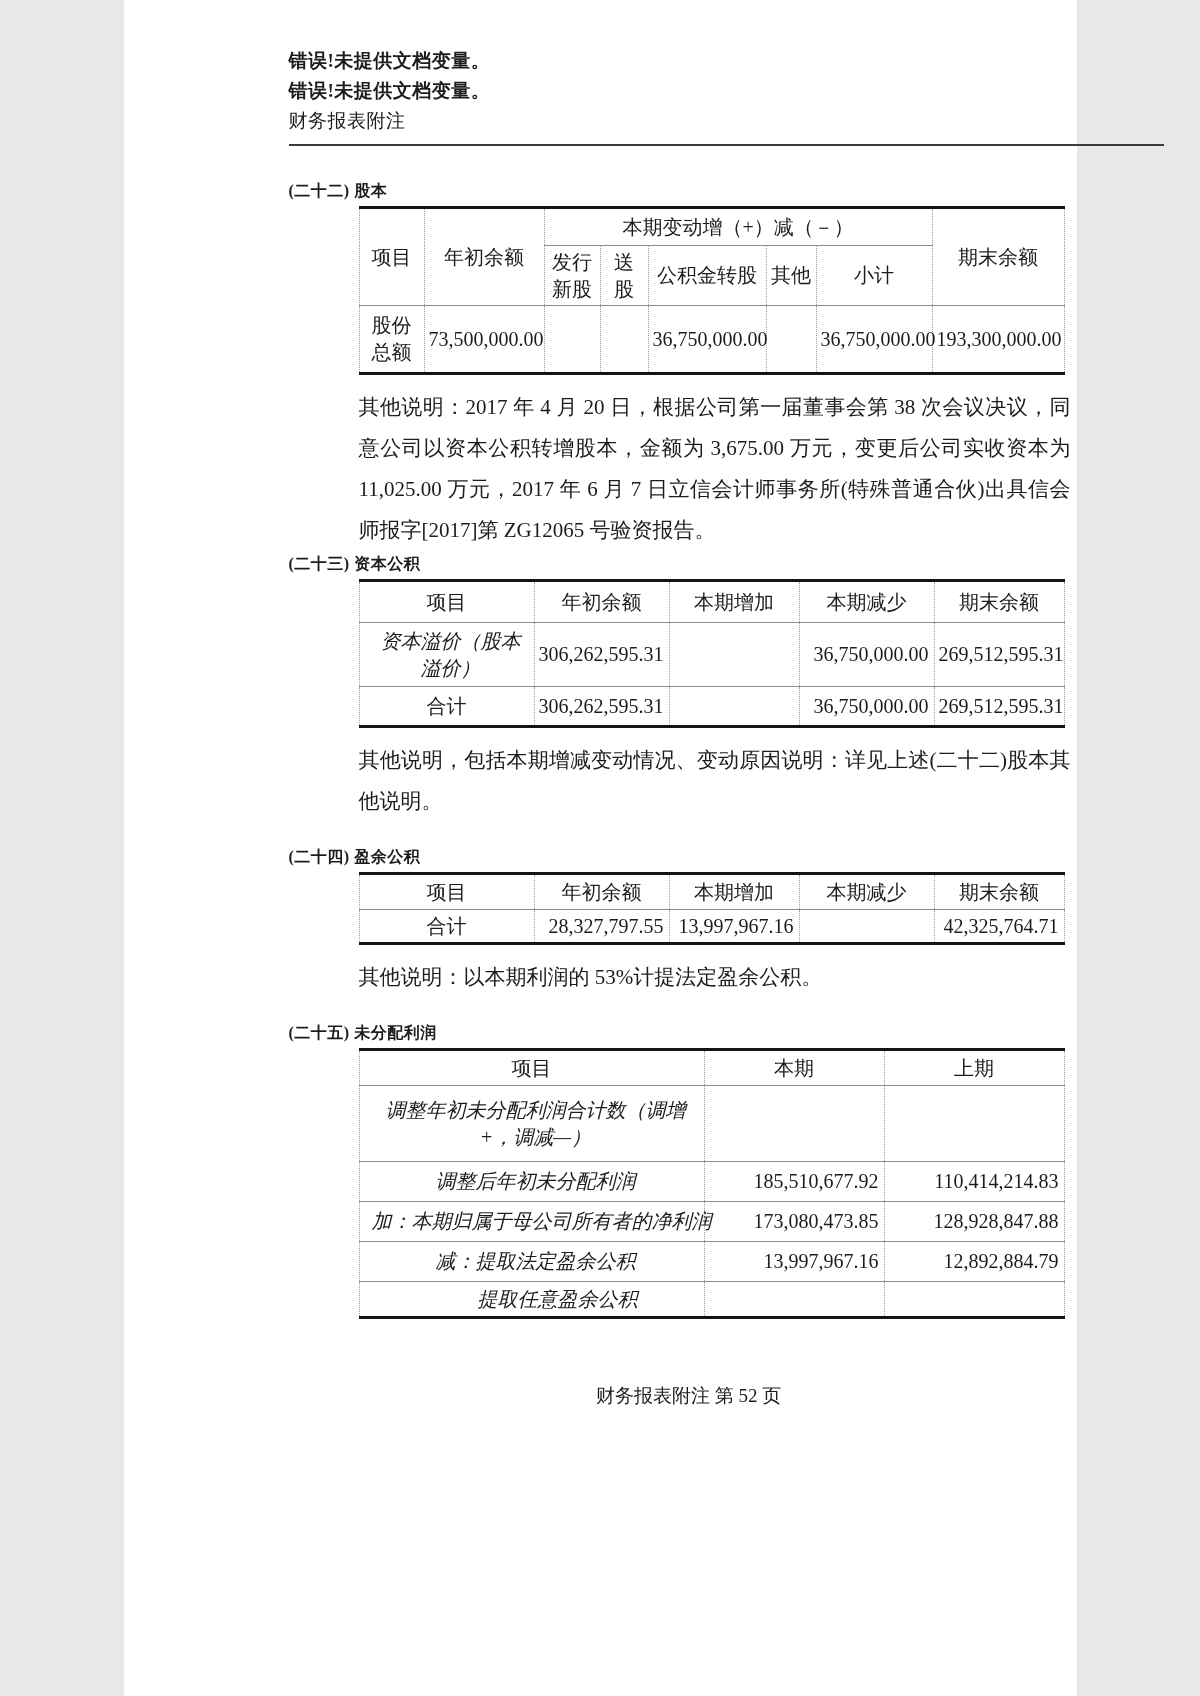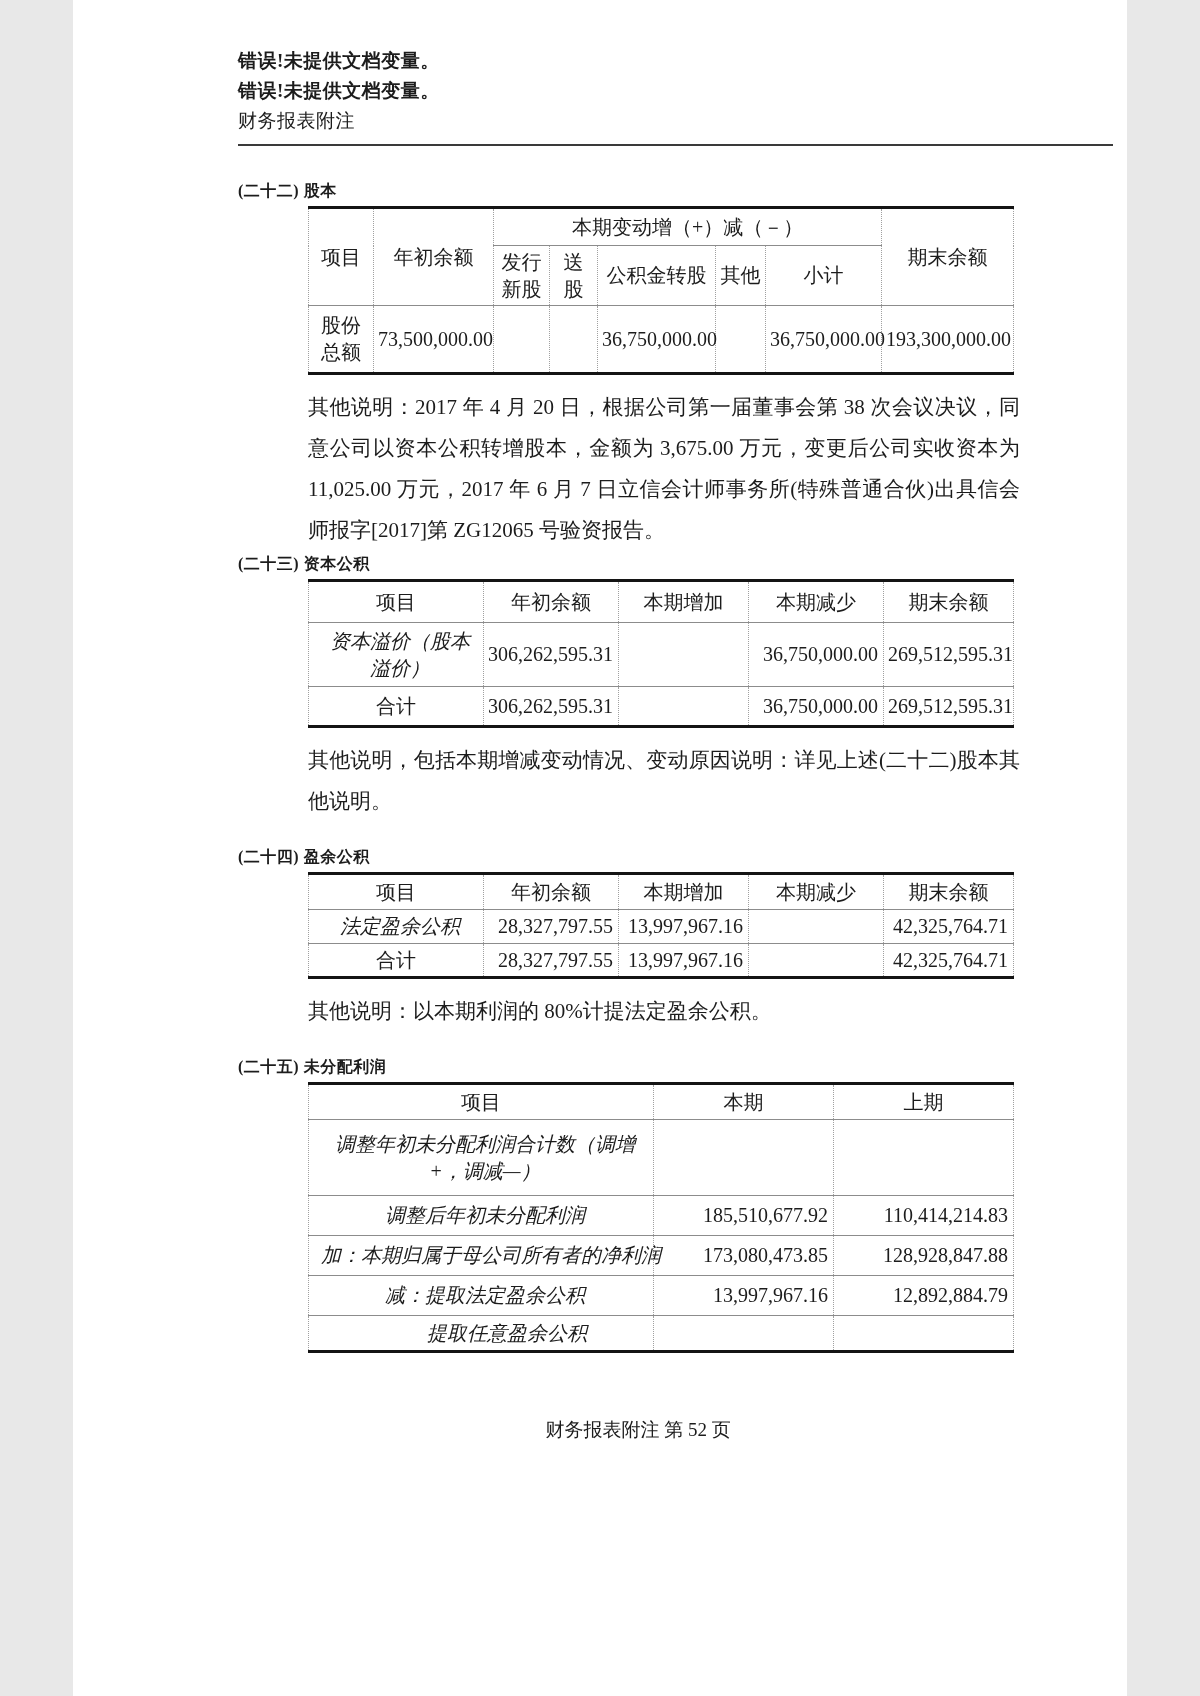--- a/index.html
+++ b/index.html
@@ -1,19 +1,19 @@
 <!DOCTYPE html>
 <html lang="zh"><head>
 <meta charset="utf-8">
 <title>财务报表附注</title>
 <style>
   * { margin:0; padding:0; box-sizing:border-box; }
   html,body { background:#e8e8e8; }
   .page {
-    width:1054px; min-height:1696px; margin:0 auto; background:#ffffff;
+    width:953px; min-height:1696px; margin:0 auto; background:#ffffff;
     font-family:"Liberation Serif","DejaVu Serif",serif; color:#1c1c1c;
     padding:46px 160px 40px 165px; position:relative;
   }
   
   .doc-header { width:875px; border-bottom:2px solid #3a3a3a; padding-bottom:8px; }
   .doc-header .hl { font-size:19px; font-weight:bold; line-height:30px; letter-spacing:.5px; }
   .doc-header .hl.plain { font-weight:normal; }
 
   
   .sec-title { font-size:16px; font-weight:bold; line-height:26px; letter-spacing:.5px; }
@@ -165,36 +165,29 @@
         <tr>
           <th class="c">项目</th>
           <th class="c">年初余额</th>
           <th class="c">本期增加</th>
           <th class="c">本期减少</th>
           <th class="c">期末余额</th>
         </tr>
       </thead>
       <tbody>
         <tr>
-          <td class="lab nw">法定盈余公积</td>
-          <td class="n">28,327,797.55</td>
-          <td class="n">13,997,967.16</td>
-          <td class="n"></td>
-          <td class="n">42,325,764.71</td>
-        </tr>
-        <tr>
           <td class="c">合计</td>
           <td class="n">28,327,797.55</td>
           <td class="n">13,997,967.16</td>
           <td class="n"></td>
           <td class="n">42,325,764.71</td>
         </tr>
       </tbody>
     </table>
-    <p class="note">其他说明：以本期利润的 80%计提法定盈余公积。</p>
+    <p class="note">其他说明：以本期利润的 53%计提法定盈余公积。</p>
   </section>
 
   <section>
     <h2 class="sec-title mt-s25">(二十五) 未分配利润</h2>
     <table class="fin t25">
       <colgroup>
         <col style="width:345px">
           <col style="width:180px">
           <col style="width:180px">
       </colgroup>

